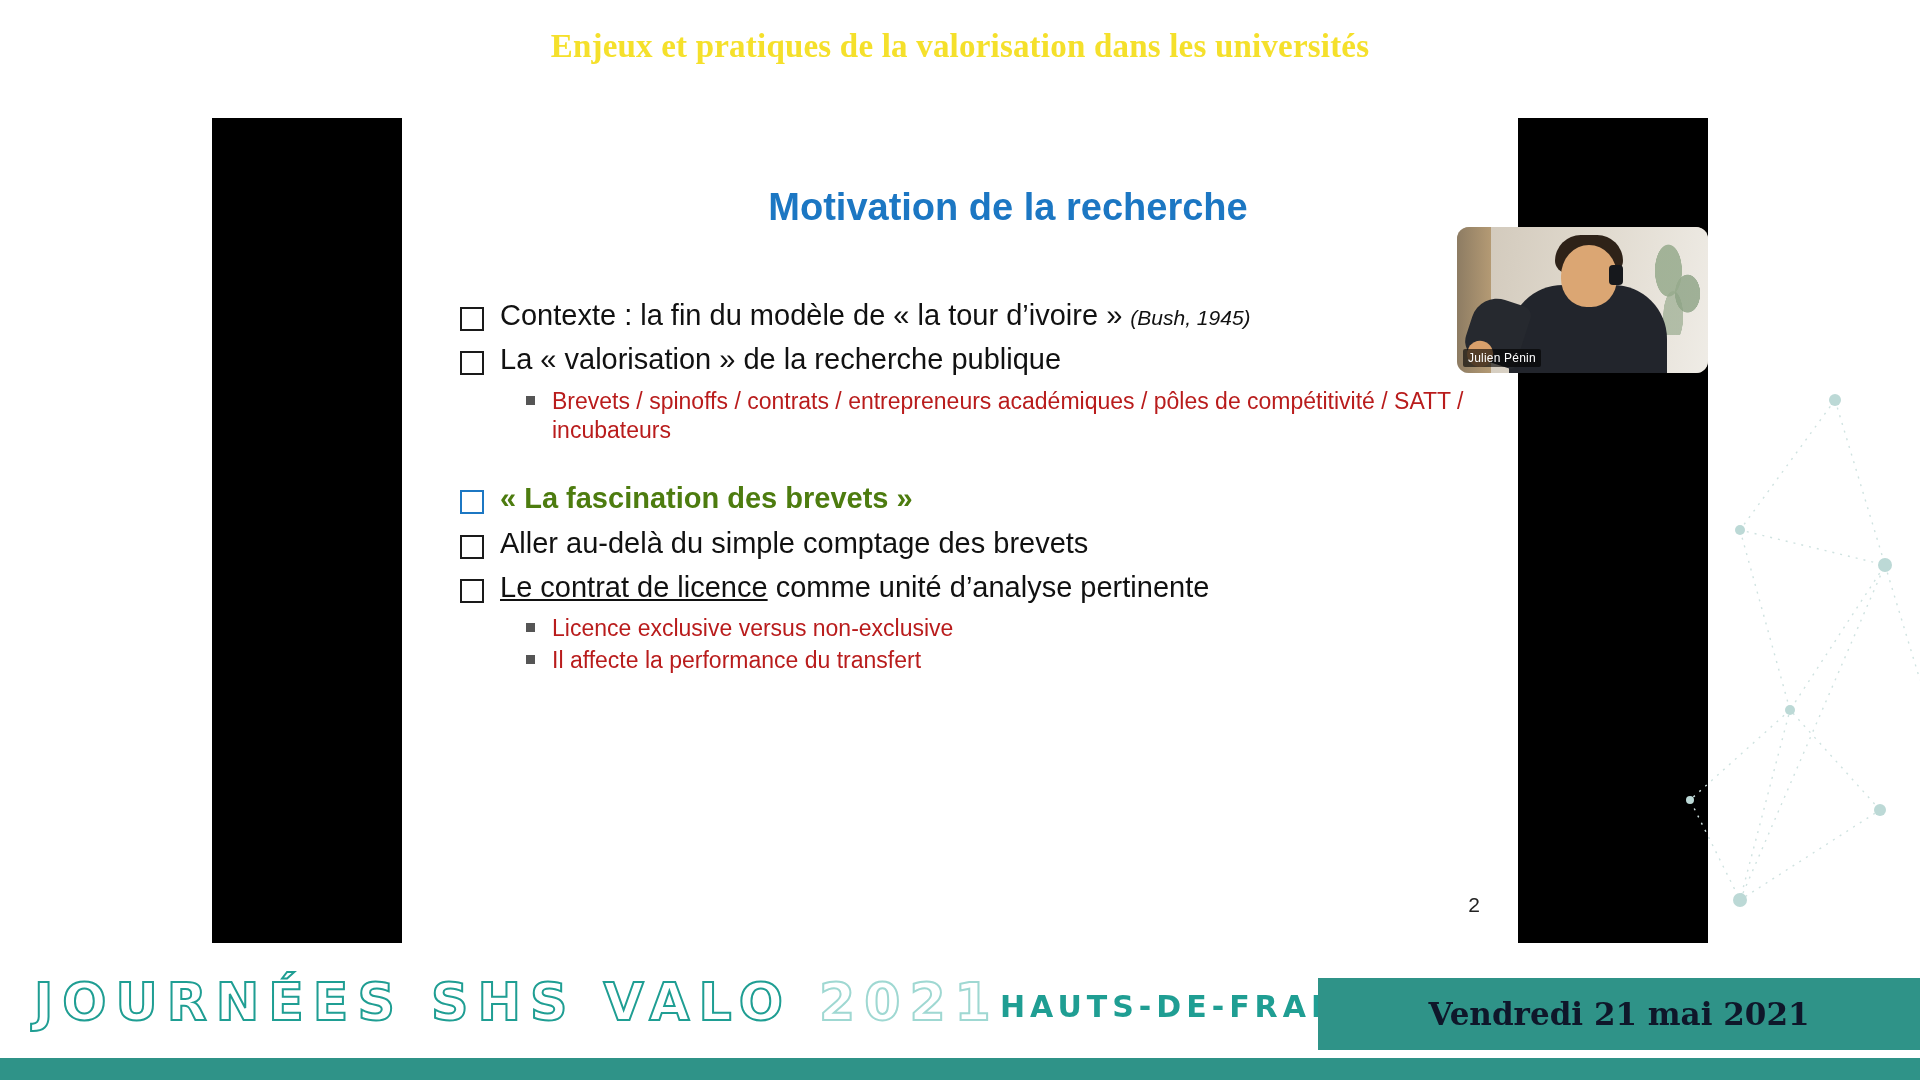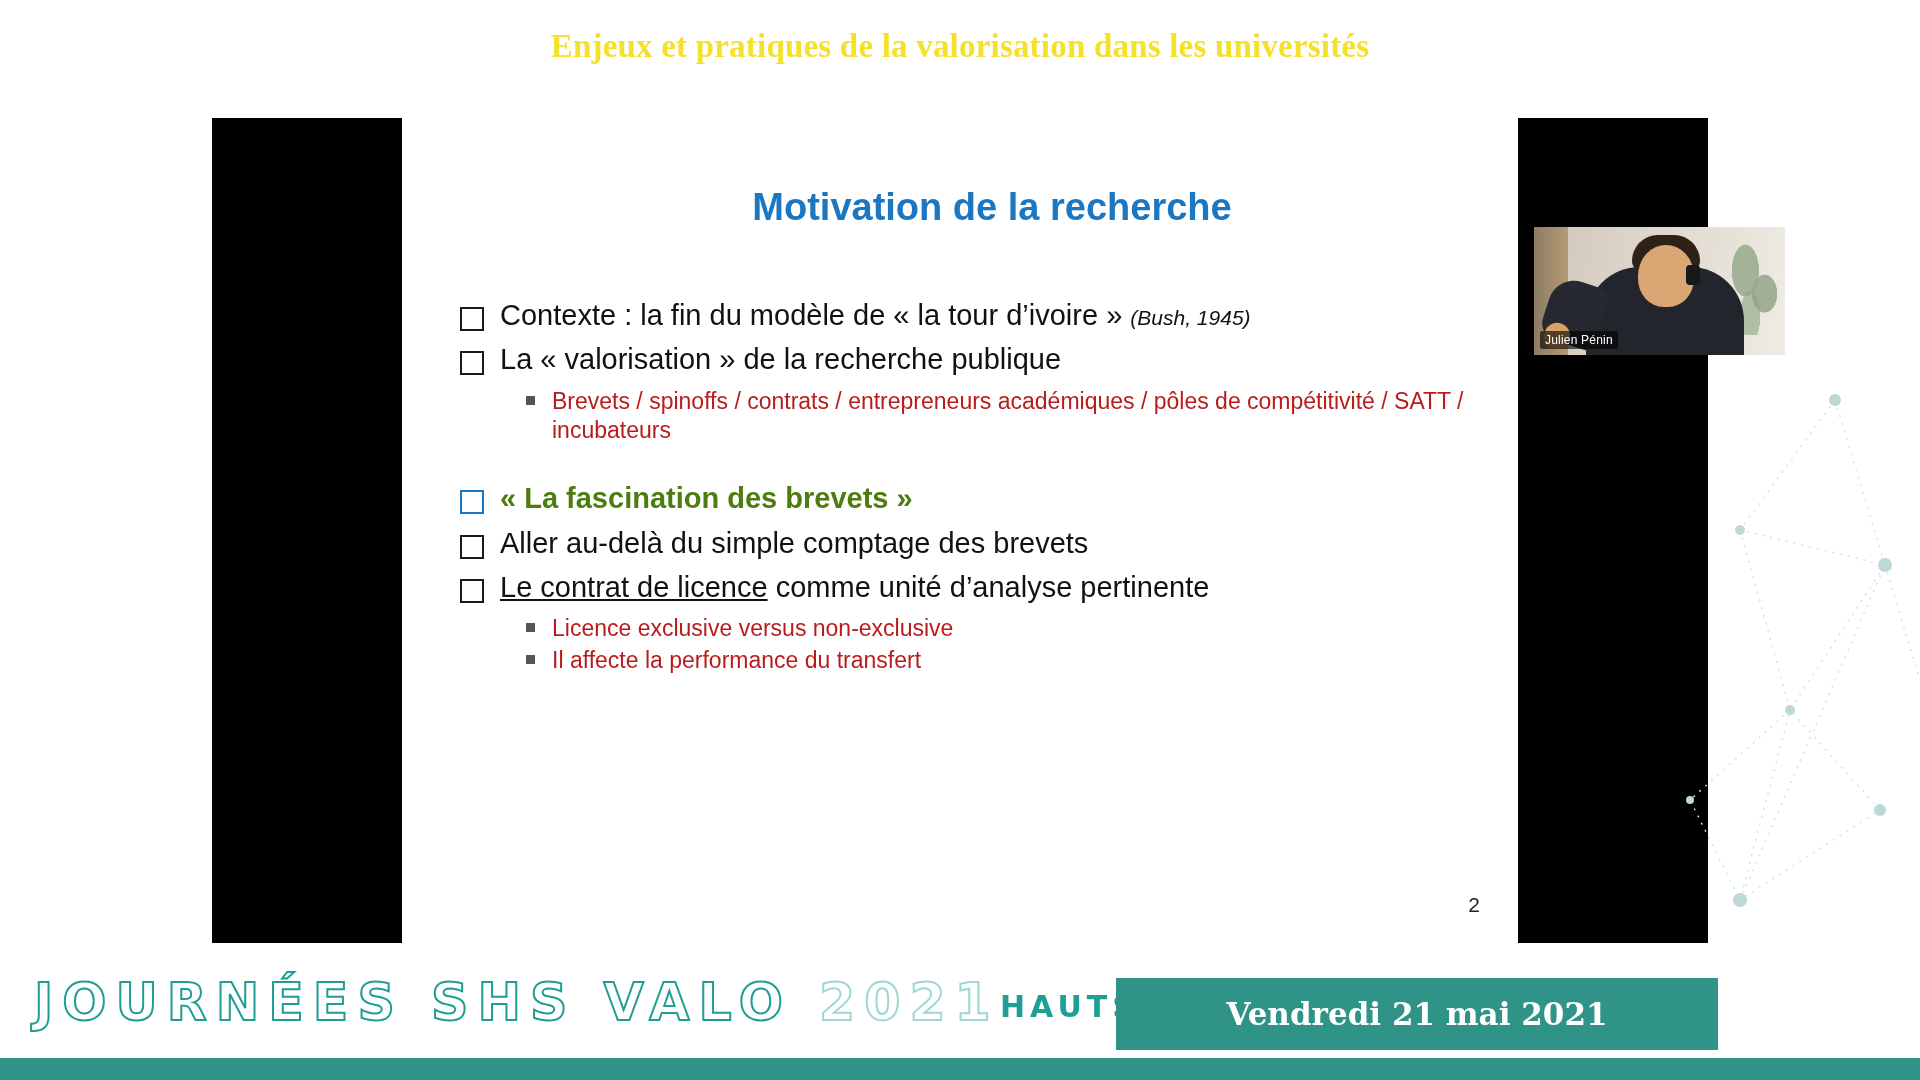--- a/index.html
+++ b/index.html
@@ -59,20 +59,21 @@
 
   .slide-title {
     position: absolute;
     top: 68px;
     left: 0;
     width: 1180px;
     text-align: center;
     font-size: 38px;
     font-weight: bold;
     color: #1c77c3;
+    padding-left: 16px;
   }
 
   .bullets {
     position: absolute;
     top: 180px;
     left: 58px;
     width: 1020px;
   }
 
   .lvl1 {
@@ -124,26 +125,27 @@
     position: absolute;
     right: 38px;
     bottom: 26px;
     font-size: 21px;
     color: #222222;
   }
 
   
   .webcam {
     position: absolute;
-    left: 1534px;
+    left: 1457px;
     top: 117px;
     width: 251px;
-    height: 128px;
+    height: 146px;
     overflow: hidden;
     background: #b9b2a8;
+    border-radius: 12px;
   }
   .wc-wall {
     position: absolute;
     inset: 0;
     background: linear-gradient(100deg, #cfc6b8 0%, #ded7cb 45%, #efece6 100%);
   }
   .wc-door {
     position: absolute;
     left: 0; top: 0; width: 34px; height: 146px;
     background: linear-gradient(90deg, #8d7c63, #b49a74);
@@ -212,21 +214,21 @@
     width: 430px;
     height: 580px;
     pointer-events: none;
   }
 
   
   .footer {
     position: absolute;
     left: 0;
     bottom: 0;
-    width: 1718px;
+    width: 1920px;
     height: 140px;
   }
   .footer-brand {
     position: absolute;
     left: 34px;
     bottom: 48px;
     font-family: "DejaVu Sans", sans-serif;
     font-size: 52px;
     font-weight: bold;
     letter-spacing: 9px;
@@ -258,21 +260,21 @@
     letter-spacing: 2px;
     padding: 6px 10px 5px;
   }
   .footer-date {
     position: absolute;
     right: 0;
     bottom: 30px;
     width: 602px;
     height: 72px;
     background: #2f9388;
-    color: #ffffff;
+    color: #0f172a;
     display: flex;
     align-items: center;
     justify-content: center;
     font-family: "DejaVu Serif", serif;
     font-weight: bold;
     font-size: 31px;
   }
   .footer-rule {
     position: absolute;
     left: 0;

